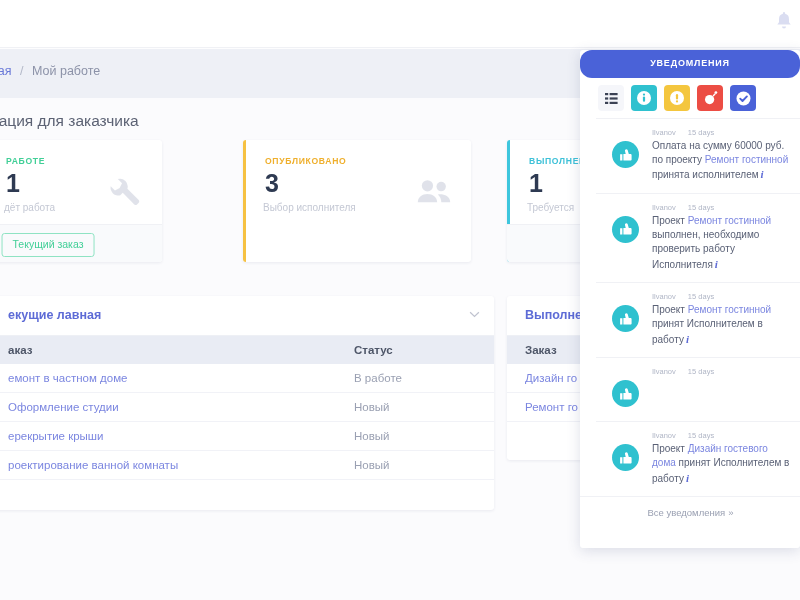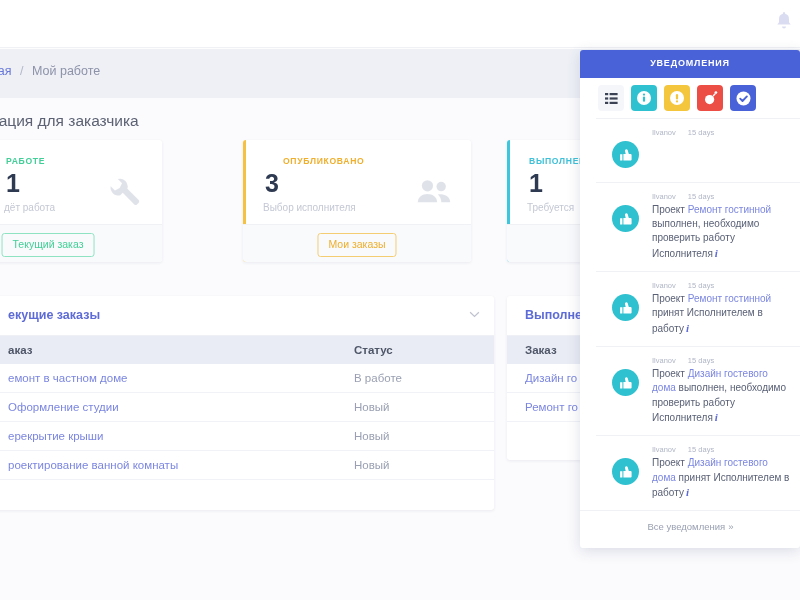--- a/index.html
+++ b/index.html
@@ -80,21 +80,21 @@
   
   #card1 { left: -66px; }
   #card1 .kicker { left: 72px; color: #41cf97; }
   #card1 .value { left: 72px; }
   #card1 .sub { left: 70px; }
   #card1 .btn { color: #41cf97; border: 1px solid #8fe3c3; }
 
   
   #card2 { left: 243px; }
   #card2 .accent { background: #f6c142; }
-  #card2 .kicker { left: 40px; color: #efaf2c; }
+  #card2 .kicker { left: 22px; color: #efaf2c; }
   #card2 .value { left: 22px; }
   #card2 .sub { left: 20px; }
   #card2 .btn { color: #eeae2b; border: 1px solid #f4cd73; }
 
   
   #card3 { left: 507px; }
   #card3 .accent { background: #3ec6dd; }
   #card3 .kicker { left: 22px; color: #3ec1d8; }
   #card3 .value { left: 22px; }
   #card3 .sub { left: 20px; }
@@ -140,21 +140,21 @@
   #tbl2 th:first-child, #tbl2 td:first-child { padding-left: 18px; }
 
   
   .notif {
     position: absolute; left: 580px; top: 50px; width: 220px; height: 498px;
     background: #ffffff; border-radius: 3px;
     box-shadow: 0 3px 14px rgba(50,60,110,.16);
     overflow: hidden; z-index: 40;
   }
   .notif-head {
-    height: 28px; background: #4a62d8; position: relative;
+    height: 28px; background: #4a62d8; position: relative; border-radius: 12px;
   }
   .notif-head .t {
     position: absolute; left: 0; right: 0; top: 8px; text-align: center;
     font-size: 9px; font-weight: 700; letter-spacing: .09em; color: #fff;
     text-transform: uppercase;
   }
   .filters {
     height: 40px; position: relative; padding: 7px 0 0 18px;
     display: flex; gap: 7px;
   }
@@ -247,40 +247,37 @@
         <div class="sub">Выбор исполнителя</div>
         <span class="glyph">
           <svg viewBox="0 0 26 20">
               <circle cx="8" cy="6" r="4.3" fill="#9aa3bb"></circle>
               <circle cx="18.5" cy="6.6" r="3.6" fill="#9aa3bb"></circle>
               <path fill="#9aa3bb" d="M.6 18.6c0-4 3.3-6.4 7.4-6.4s7.4 2.4 7.4 6.4z"></path>
               <path fill="#9aa3bb" d="M16 12.6c3.8-.6 9.4.9 9.4 6h-6.8c0-2.3-1-4.4-2.6-6z"></path>
             </svg>
         </span>
       </div>
-      <div class="foot">
-        <div class="btn">Мои заказы</div>
-      </div>
     </div>
 
     <div class="card" id="card3">
       <div class="accent"></div>
       <div class="body">
         <div class="kicker">ВЫПОЛНЕНО</div>
         <div class="value">1</div>
         <div class="sub">Требуется</div>
       </div>
       <div class="foot">
         <div class="btn">Ка</div>
       </div>
     </div>
 
     <div class="panel" id="tbl1">
       <div class="panel-head">
-        <div class="ttl">екущие заказы</div>
+        <div class="ttl">екущие лавная</div>
         <span class="chev">
           <svg viewBox="0 0 12 8">
               <path fill="none" stroke="#8c92a8" stroke-width="1.4" d="M1 1.5 6 6.3l5-4.8"></path>
             </svg>
         </span>
       </div>
       <table>
         <thead>
           <tr>
             <th>аказ</th>
@@ -383,20 +380,23 @@
       <div class="nitem">
         <span class="thumb">
           <svg width="14" height="14" viewBox="0 0 14 14">
               <path fill="#fff" d="M4.4 5.9h2.3L6 2.9c-.2-.9.5-1.7 1.4-1.7.6 0 1.1.4 1.3 1l1.1 3.7h1.6c.7 0 1.2.5 1.2 1.2v4.3c0 .7-.5 1.2-1.2 1.2H4.4zM1.1 6.2h2.3v6.4H1.1z"></path>
             </svg>
         </span>
         <div class="nmeta">
           <span class="who">Ilvanov</span>
           <span>15 days</span>
         </div>
+        <div class="ntext">
+          <span>Оплата на сумму 60000 руб. по проекту </span><span class="hl">Ремонт гостинной</span><span> принята исполнителем</span><span class="ic">i</span>
+        </div>
       </div>
 
       <div class="nitem">
         <span class="thumb">
           <svg width="14" height="14" viewBox="0 0 14 14">
               <path fill="#fff" d="M4.4 5.9h2.3L6 2.9c-.2-.9.5-1.7 1.4-1.7.6 0 1.1.4 1.3 1l1.1 3.7h1.6c.7 0 1.2.5 1.2 1.2v4.3c0 .7-.5 1.2-1.2 1.2H4.4zM1.1 6.2h2.3v6.4H1.1z"></path>
             </svg>
         </span>
         <div class="nmeta">
           <span class="who">Ilvanov</span>
@@ -425,23 +425,20 @@
       <div class="nitem">
         <span class="thumb">
           <svg width="14" height="14" viewBox="0 0 14 14">
               <path fill="#fff" d="M4.4 5.9h2.3L6 2.9c-.2-.9.5-1.7 1.4-1.7.6 0 1.1.4 1.3 1l1.1 3.7h1.6c.7 0 1.2.5 1.2 1.2v4.3c0 .7-.5 1.2-1.2 1.2H4.4zM1.1 6.2h2.3v6.4H1.1z"></path>
             </svg>
         </span>
         <div class="nmeta">
           <span class="who">Ilvanov</span>
           <span>15 days</span>
         </div>
-        <div class="ntext">
-          <span>Проект </span><span class="hl">Дизайн гостевого дома</span><span> выполнен, необходимо проверить работу Исполнителя</span><span class="ic">i</span>
-        </div>
       </div>
 
       <div class="nitem">
         <span class="thumb">
           <svg width="14" height="14" viewBox="0 0 14 14">
               <path fill="#fff" d="M4.4 5.9h2.3L6 2.9c-.2-.9.5-1.7 1.4-1.7.6 0 1.1.4 1.3 1l1.1 3.7h1.6c.7 0 1.2.5 1.2 1.2v4.3c0 .7-.5 1.2-1.2 1.2H4.4zM1.1 6.2h2.3v6.4H1.1z"></path>
             </svg>
         </span>
         <div class="nmeta">
           <span class="who">Ilvanov</span>

